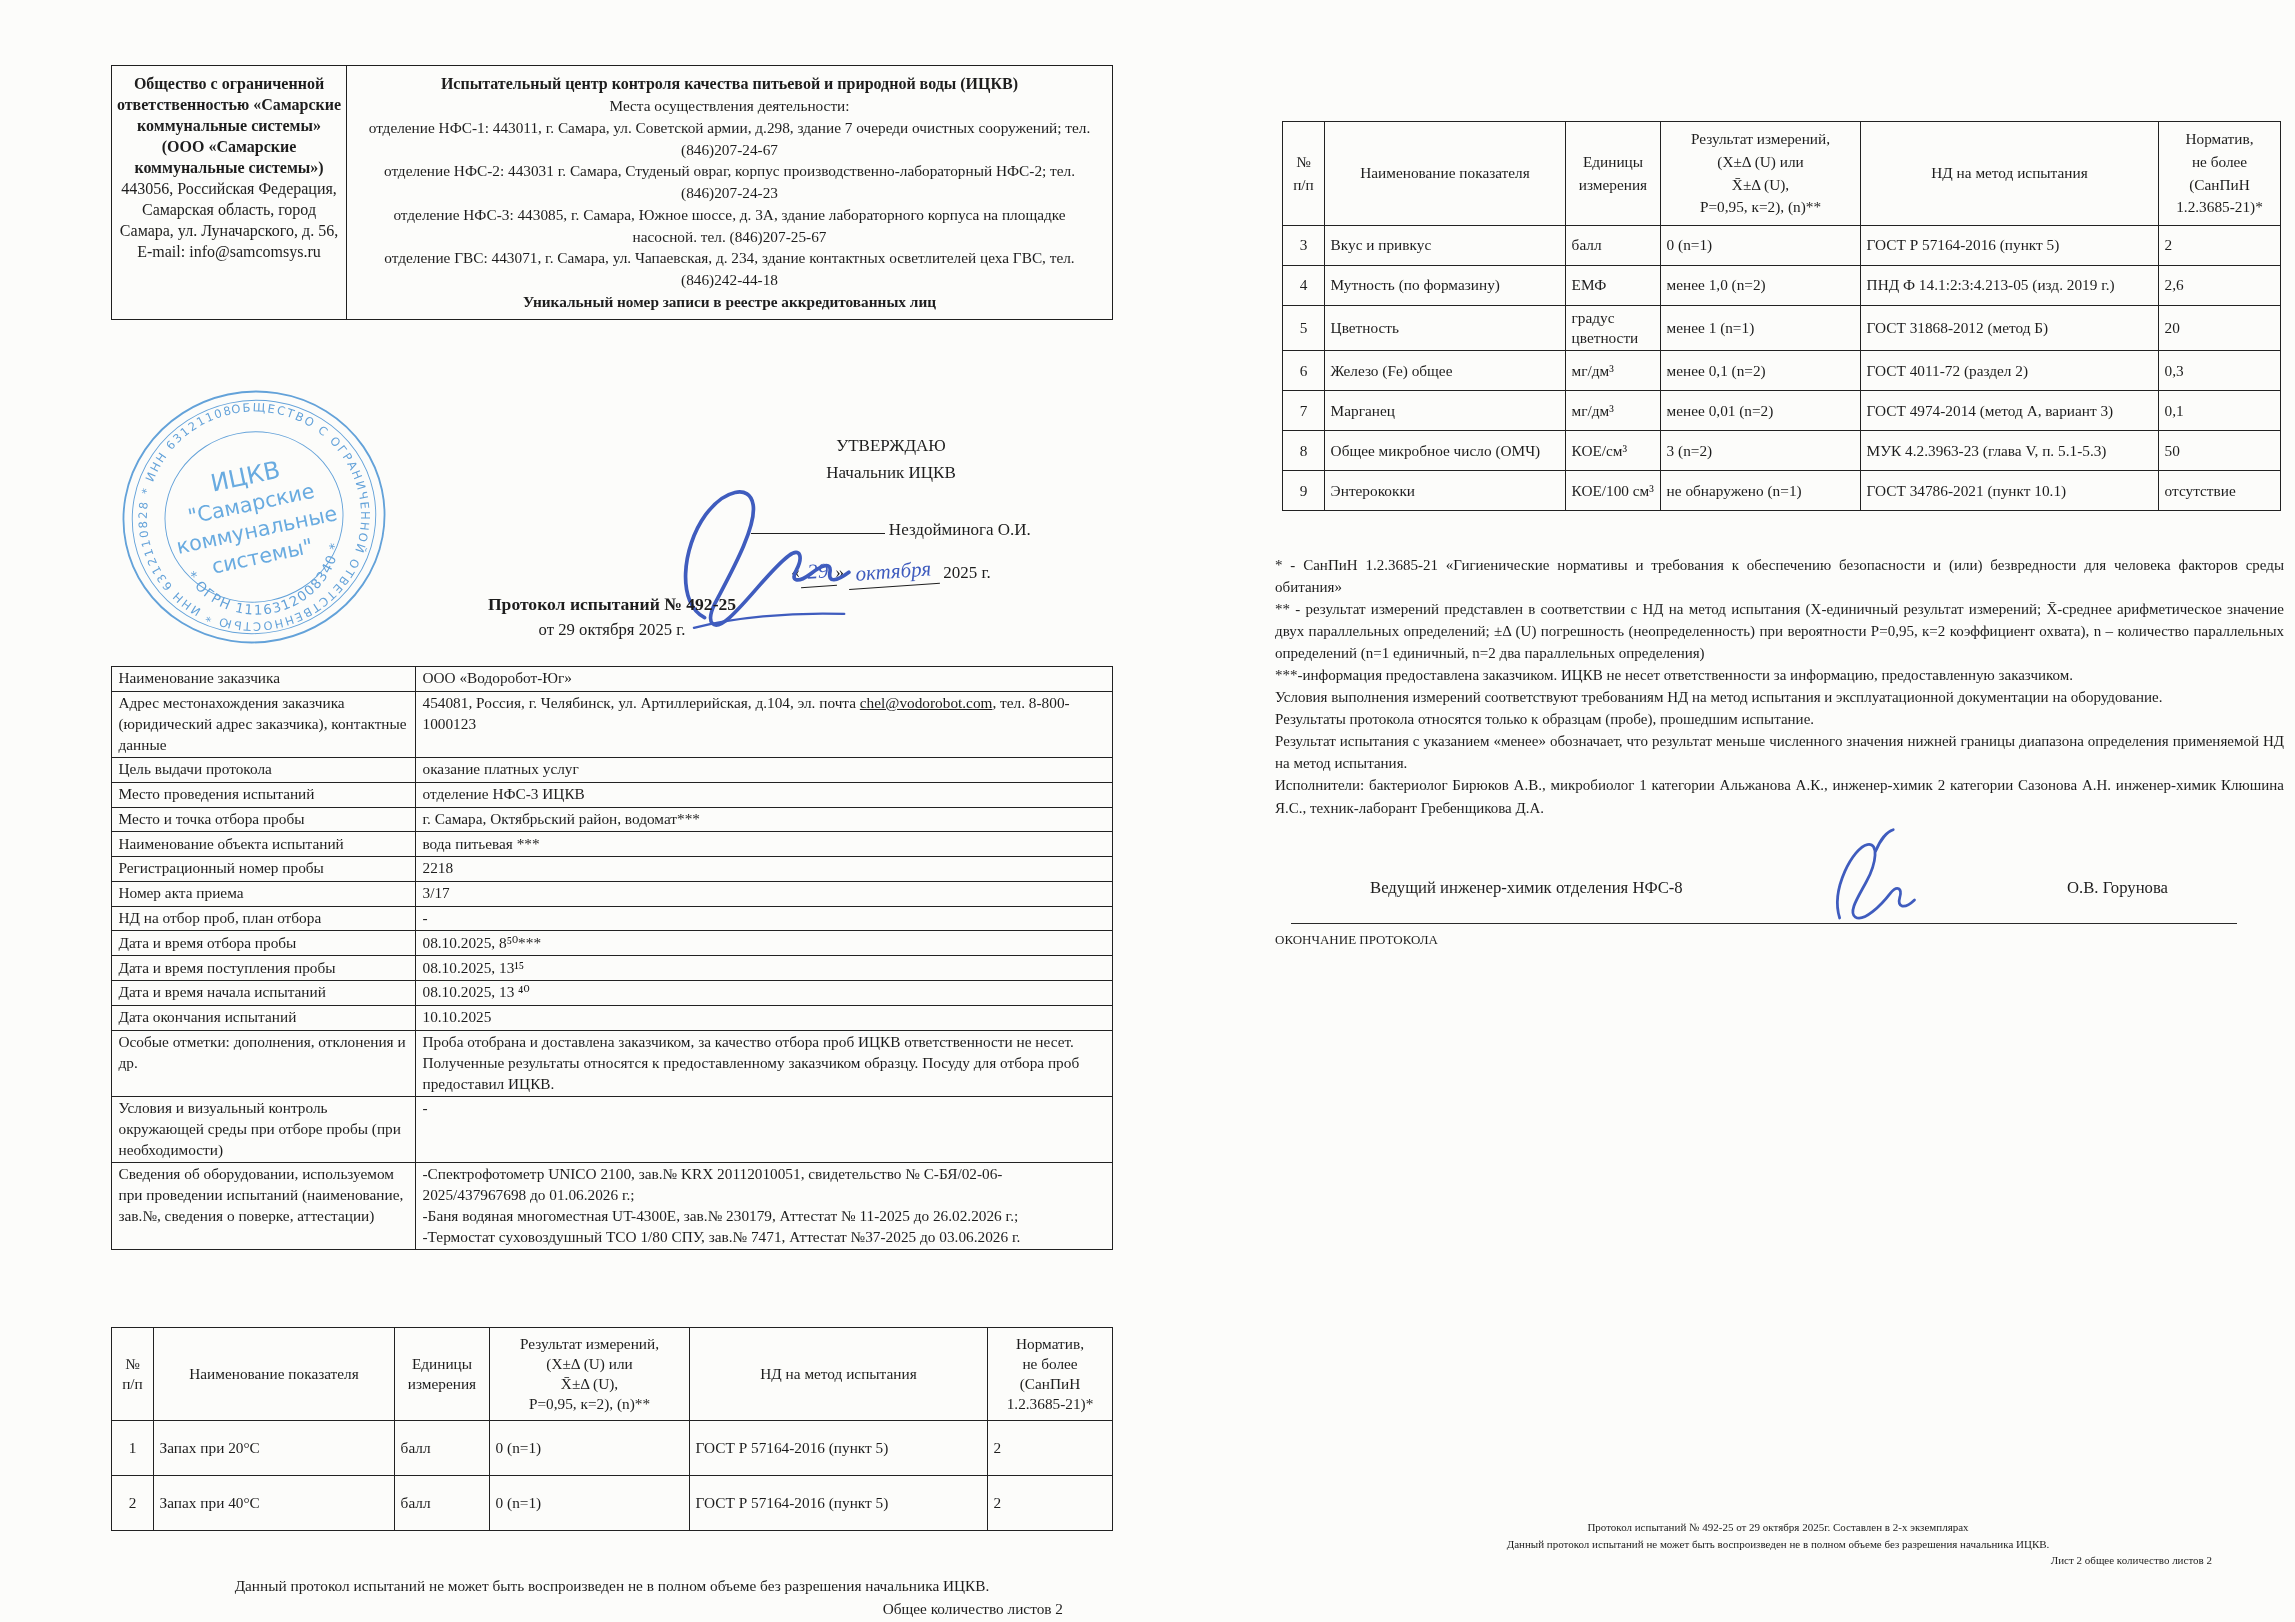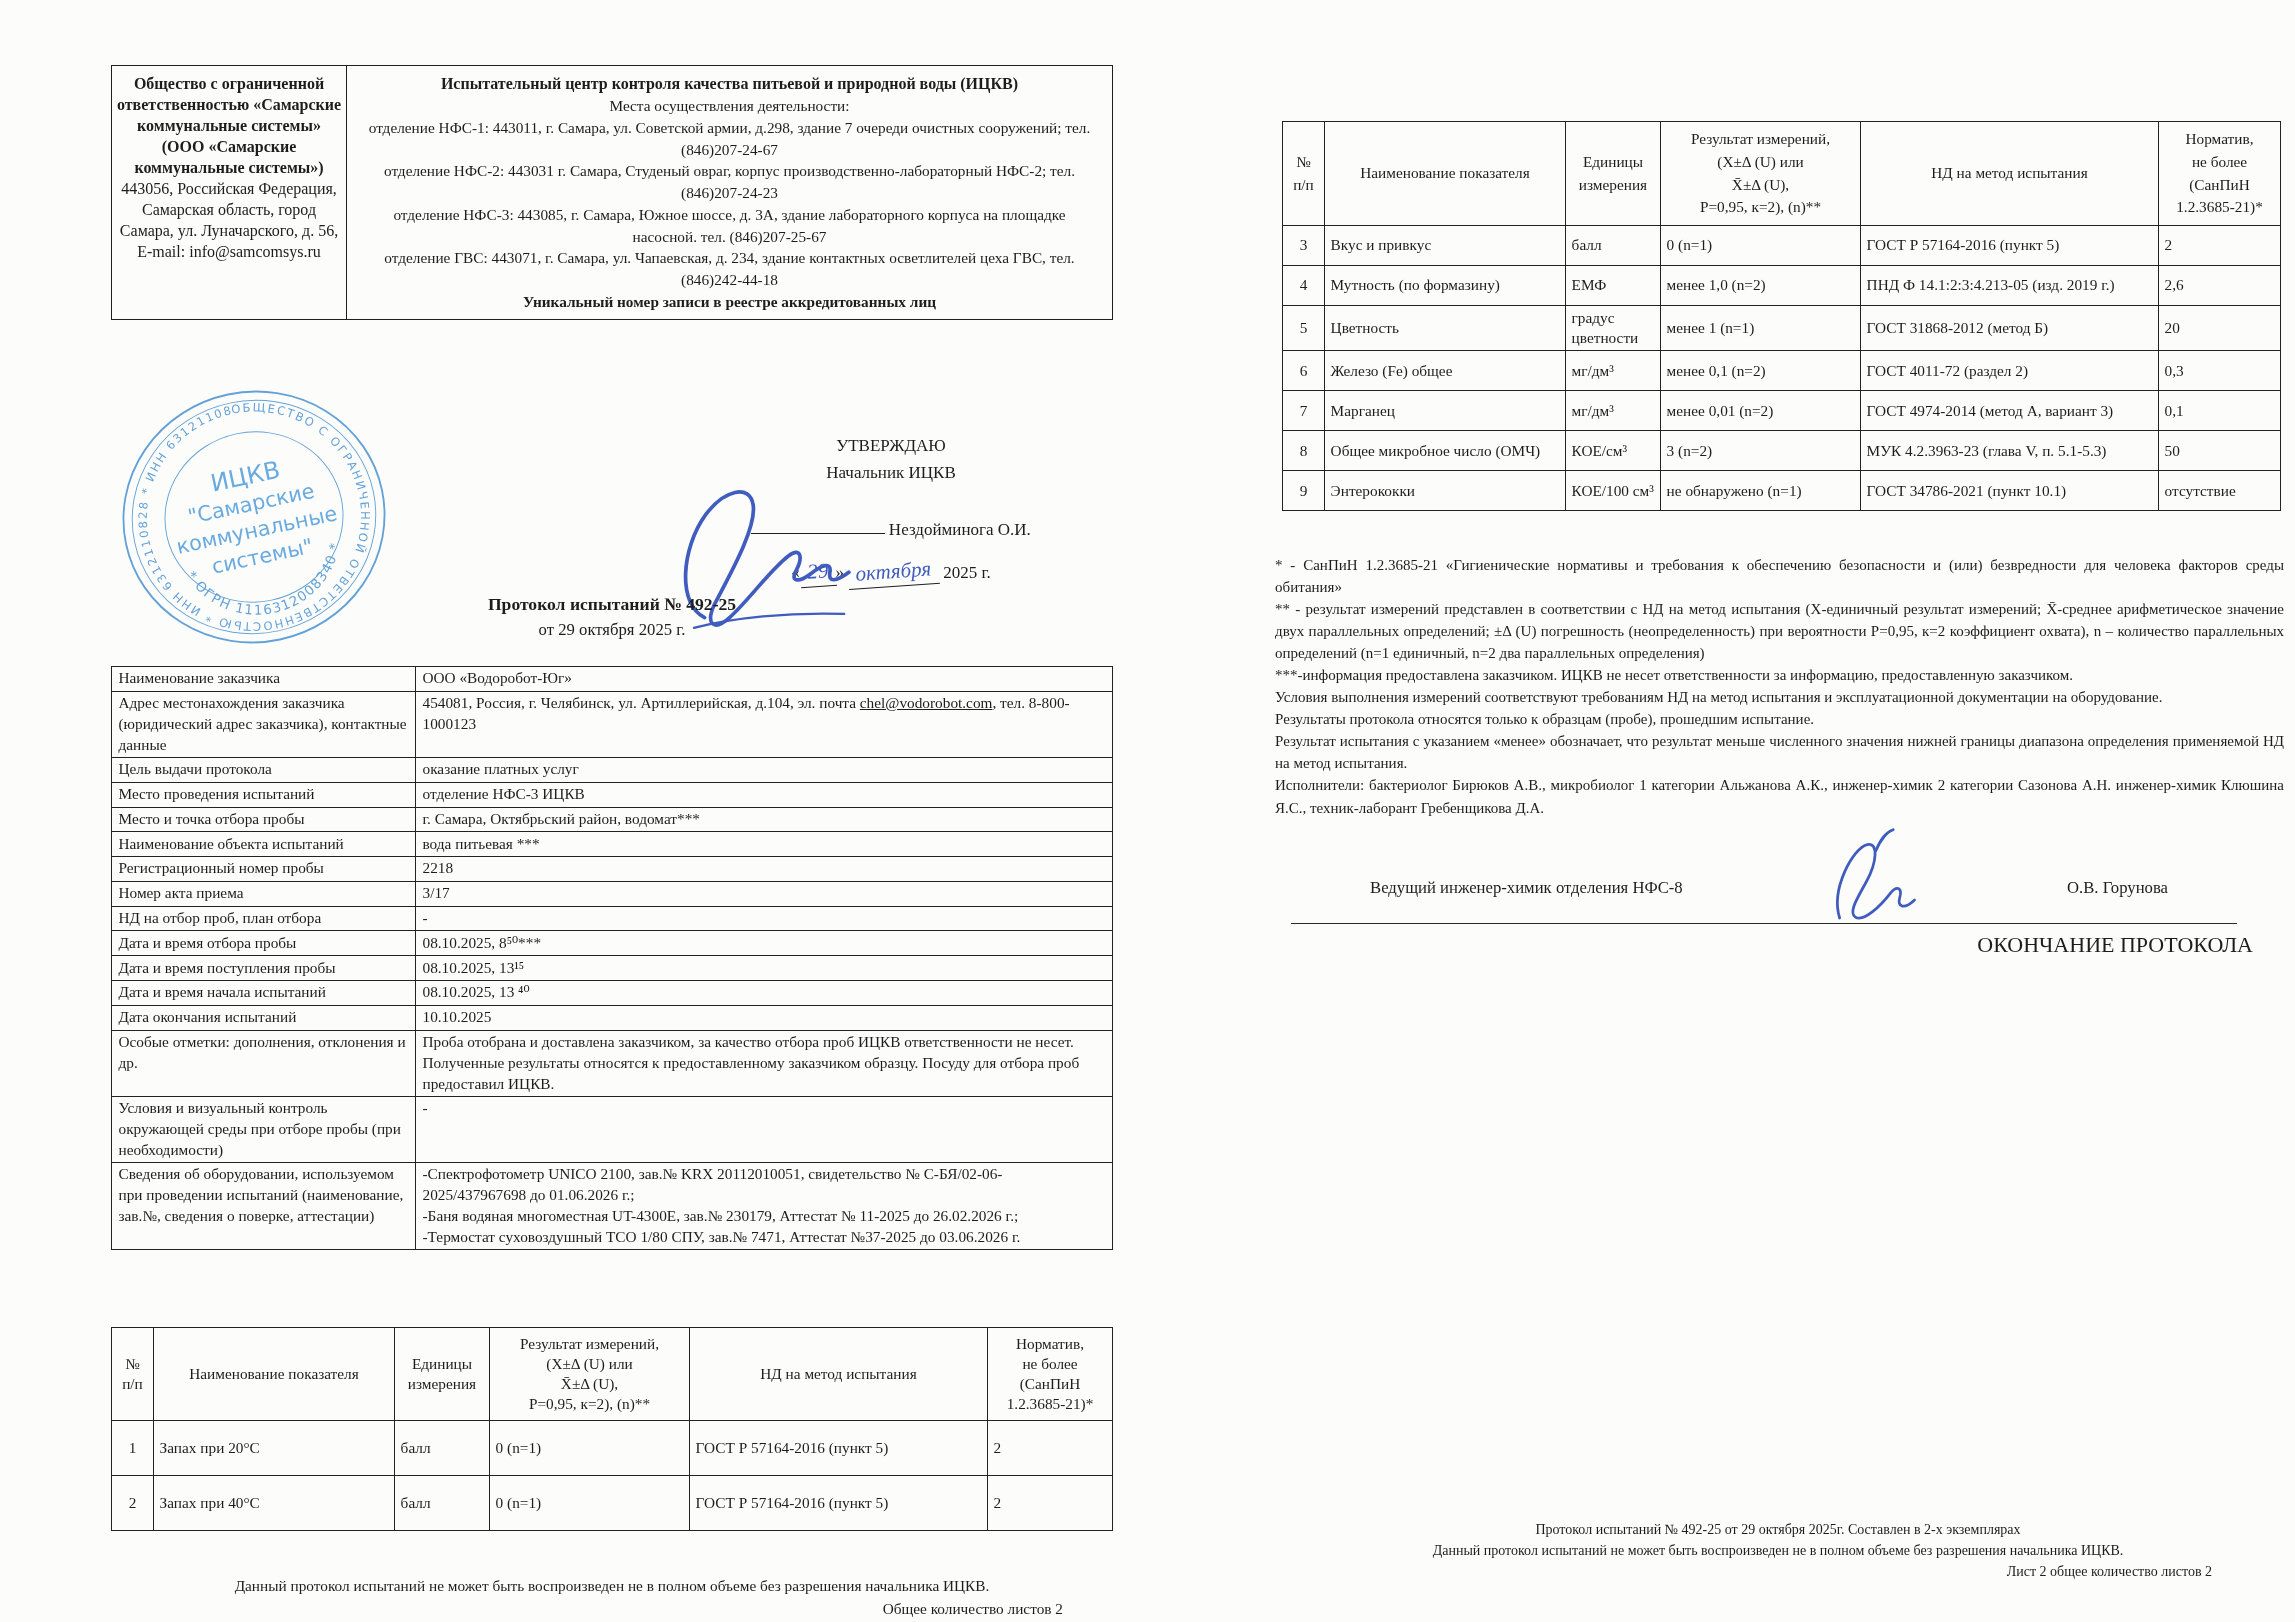--- a/index.html
+++ b/index.html
@@ -69,22 +69,22 @@
           padding-right:50px;font-size:15.3px;box-sizing:border-box;}
 
   
   .fnotes{position:absolute;left:1275px;top:554px;width:1009px;font-size:15px;
           line-height:1.47;text-align:justify;}
   .fnotes p{margin:0;}
   .signrow{position:absolute;left:1275px;top:878px;width:1009px;font-size:16.7px;display:flex;}
   .signrow .role{margin-left:95px;}
   .signrow .name{margin-left:auto;margin-right:116px;}
   .endrule{position:absolute;left:1291px;top:923px;width:946px;border-top:1.9px solid #2a2a2a;}
-  .endtitle{position:absolute;left:1275px;top:932px;width:978px;text-align:right;font-size:22px;}
-  .rfoot{position:absolute;left:1268px;top:1519px;width:1020px;font-size:14px;line-height:1.5;}
+  .endtitle{position:absolute;left:1275px;top:932px;width:978px;text-align:left;font-size:13px;}
+  .rfoot{position:absolute;left:1268px;top:1519px;width:1020px;font-size:11px;line-height:1.5;}
   .rfoot .l1,.rfoot .l2{text-align:center;}
   .rfoot .l3{text-align:right;padding-right:76px;}
 </style>
 </head>
 <body>
 
 <div id="canvas">
 
   <section class="org-table">
     <div class="org-left">

